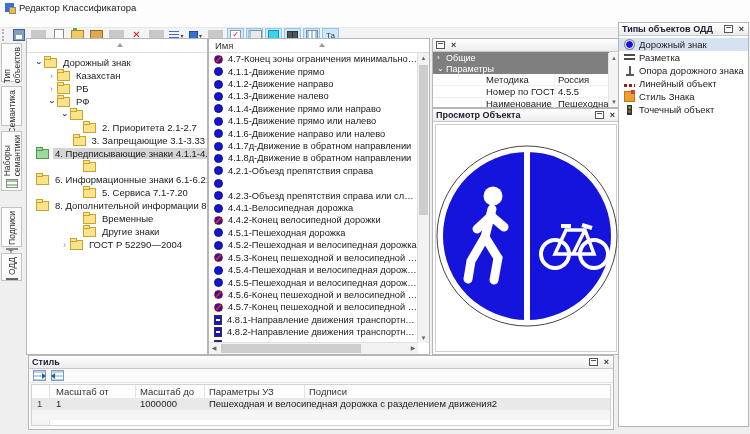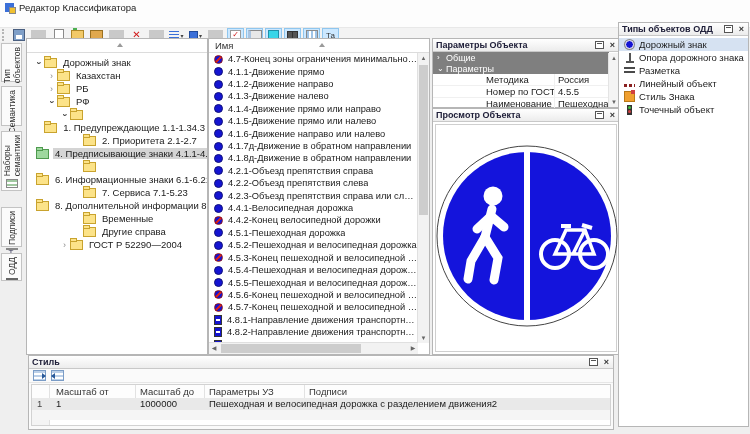--- a/index.html
+++ b/index.html
@@ -249,28 +249,28 @@
       </div>
       <div class="trow st-expanded">
         <span class="tind" style="width: 26px;"></span>
         <span class="tarrow">›</span>
         <span class="tfolder"></span>
       </div>
       <div class="trow st-leaf">
         <span class="tind" style="width: 39px;"></span>
         <span class="tarrow">›</span>
         <span class="tfolder"></span>
-        <span class="tlabel">1. Предупреждающие 1.1-1.34.3</span>
-      </div>
-      <div class="trow st-leaf">
-        <span class="tind" style="width: 39px;"></span>
-        <span class="tarrow">›</span>
-        <span class="tfolder"></span>
         <span class="tlabel">2. Приоритета 2.1-2.7</span>
       </div>
+      <div class="trow st-leaf">
+        <span class="tind" style="width: 39px;"></span>
+        <span class="tarrow">›</span>
+        <span class="tfolder"></span>
+        <span class="tlabel">3. Запрещающие  3.1-3.33</span>
+      </div>
       <div class="trow st-leaf f-green selected">
         <span class="tind" style="width: 39px;"></span>
         <span class="tarrow">›</span>
         <span class="tfolder"></span>
         <span class="tlabel">4. Предписывающие знаки 4.1.1-4.8.3</span>
       </div>
       <div class="trow st-leaf">
         <span class="tind" style="width: 39px;"></span>
         <span class="tarrow">›</span>
         <span class="tfolder"></span>
@@ -278,39 +278,39 @@
       <div class="trow st-leaf">
         <span class="tind" style="width: 39px;"></span>
         <span class="tarrow">›</span>
         <span class="tfolder"></span>
         <span class="tlabel">6. Информационные знаки 6.1-6.21.2</span>
       </div>
       <div class="trow st-leaf">
         <span class="tind" style="width: 39px;"></span>
         <span class="tarrow">›</span>
         <span class="tfolder"></span>
-        <span class="tlabel">7. Сервиса 7.1-5.23</span>
+        <span class="tlabel">5. Сервиса 7.1-7.20</span>
       </div>
       <div class="trow st-leaf">
         <span class="tind" style="width: 39px;"></span>
         <span class="tarrow">›</span>
         <span class="tfolder"></span>
         <span class="tlabel">8. Дополнительной информации 8.1.1-8.24</span>
       </div>
       <div class="trow st-leaf">
         <span class="tind" style="width: 39px;"></span>
         <span class="tarrow">›</span>
         <span class="tfolder"></span>
         <span class="tlabel">Временные</span>
       </div>
       <div class="trow st-leaf">
         <span class="tind" style="width: 39px;"></span>
         <span class="tarrow">›</span>
         <span class="tfolder"></span>
-        <span class="tlabel">Другие справа</span>
+        <span class="tlabel">Другие знаки</span>
       </div>
       <div class="trow st-collapsed">
         <span class="tind" style="width: 26px;"></span>
         <span class="tarrow">›</span>
         <span class="tfolder"></span>
         <span class="tlabel">ГОСТ Р 52290—2004</span>
       </div>
     </div>
 </div>
 
@@ -356,21 +356,20 @@
       <div class="lrow">
         <span class="lic ic-round"></span>
         <span class="ltext">4.1.8д-Движение в обратном направлении</span>
       </div>
       <div class="lrow">
         <span class="lic ic-round"></span>
         <span class="ltext">4.2.1-Объезд препятствия справа</span>
       </div>
       <div class="lrow">
         <span class="lic ic-round"></span>
-        <span class="ltext">4.2.2-Объезд препятствия слева</span>
       </div>
       <div class="lrow">
         <span class="lic ic-round"></span>
         <span class="ltext">4.2.3-Объезд препятствия справа или слева</span>
       </div>
       <div class="lrow">
         <span class="lic ic-round"></span>
         <span class="ltext">4.4.1-Велосипедная дорожка</span>
       </div>
       <div class="lrow">
@@ -425,21 +424,20 @@
   </div>
   <div class="hscroll">
     <span class="sarr" style="left:0;width:10px;">◀</span>
     <span class="sthumb" style="top:1px;bottom:1px;left:12px;width:140px;"></span>
     <span class="sarr" style="right:0;width:10px;">▶</span>
   </div>
 </div>
 
 <div class="abs panel" style="left:432px;top:38px;width:188px;height:70px;">
   <div class="phead">
-    <span class="ptitle">Параметры Объекта</span>
     <span class="pin"></span>
     <span class="xbtn">×</span>
   </div>
   <div style="margin-right:10px;">
     <div class="pgroup">
         <span class="garrow">›</span>
         <span>Общие</span>
       </div>
     <div class="pgroup">
         <span class="garrow">⌄</span>
@@ -503,29 +501,29 @@
   <div style="padding-top:2px;">
 
   <div class="orow selected">
         <span class="oic">
           <span class="ic-sign"></span>
         </span>
         <span class="olabel">Дорожный знак</span>
       </div>
       <div class="orow">
         <span class="oic">
+          <span class="ic-marking"></span>
+        </span>
+        <span class="olabel">Разметка</span>
+      </div>
+      <div class="orow">
+        <span class="oic">
           <span class="ic-pole"></span>
         </span>
         <span class="olabel">Опора дорожного знака</span>
-      </div>
-      <div class="orow">
-        <span class="oic">
-          <span class="ic-marking"></span>
-        </span>
-        <span class="olabel">Разметка</span>
       </div>
       <div class="orow">
         <span class="oic">
           <span class="ic-line"></span>
         </span>
         <span class="olabel">Линейный объект</span>
       </div>
       <div class="orow">
         <span class="oic">
           <span class="ic-style"></span>

